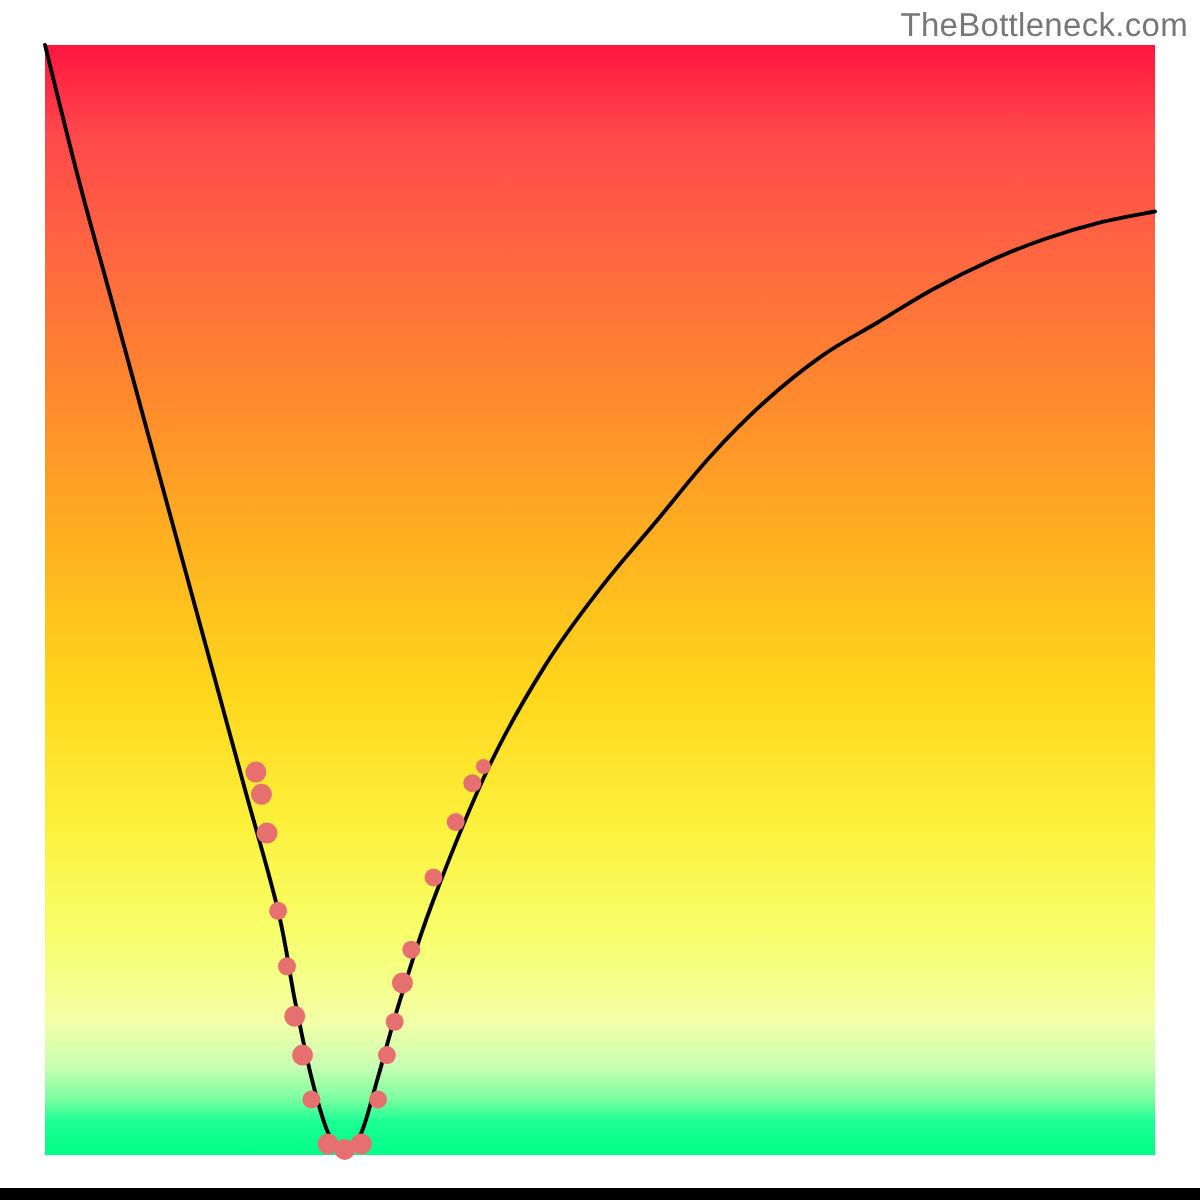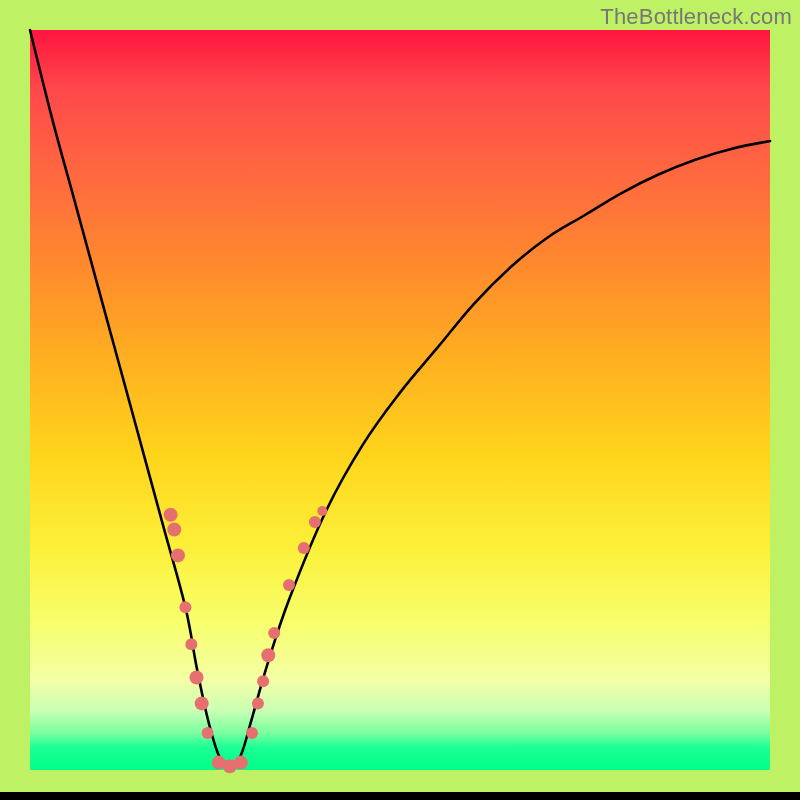--- a/index.html
+++ b/index.html
@@ -8,21 +8,21 @@
     width: 800px;
     height: 800px;
     overflow: hidden;
     background: #000;
     font-family: Arial, Helvetica, sans-serif;
   }
   .frame {
     position: relative;
     width: 800px;
     height: 792px;
-    background: #bef264;
+    background: #ffffff;
   }
   .plot-area {
     position: absolute;
     left: 30px;
     top: 30px;
     width: 740px;
     height: 740px;
     background: linear-gradient(
       to bottom,
       #ff153f 0%,

